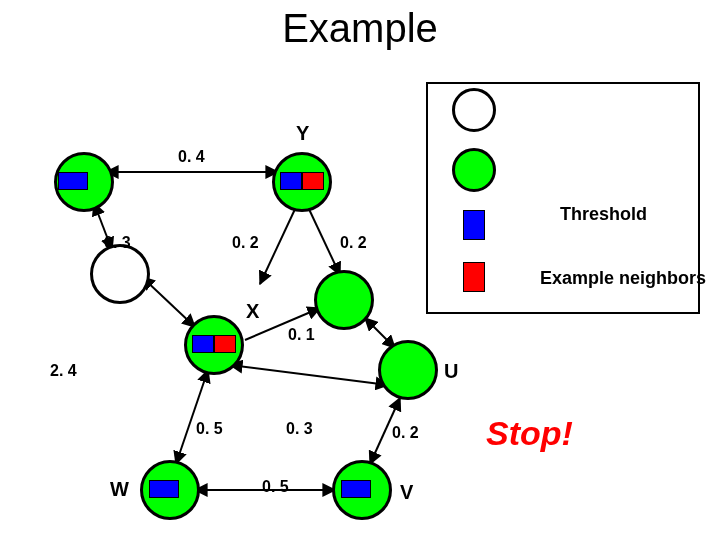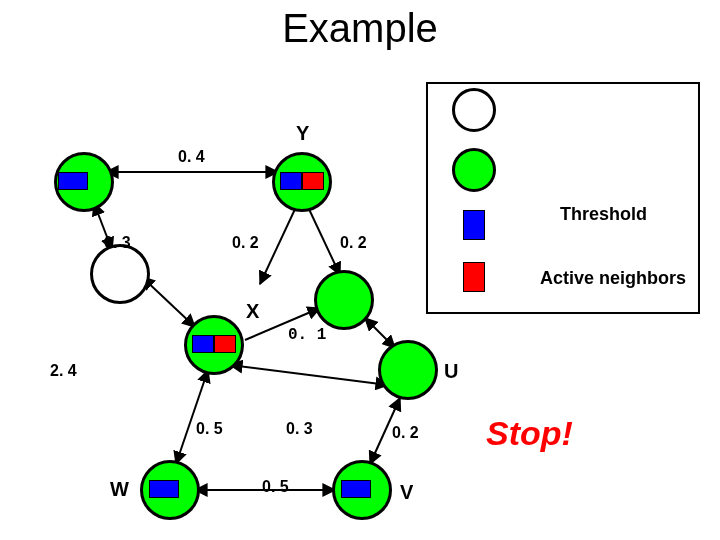--- a/index.html
+++ b/index.html
@@ -29,21 +29,21 @@
 
 <div class="stage">
   <div class="title">Example</div>
 
   <div class="legend-box"></div>
   <div class="leg-node" style="left:452px; top:88px;"></div>
   <div class="leg-node active" style="left:452px; top:148px;"></div>
   <div class="leg-swatch blue" style="left:463px; top:210px;"></div>
   <div class="leg-text" style="left:540px; top:204px;margin-left:20px;">Threshold</div>
   <div class="leg-swatch red" style="left:463px; top:262px;"></div>
-  <div class="leg-text" style="left:540px; top:268px;">Active neighbors</div>
+  <div class="leg-text" style="left:540px; top:268px;">Example neighbors</div>
 
   <svg class="net" viewBox="0 0 720 540">
     <defs>
       <marker id="arr" viewBox="0 0 10 10" refX="9" refY="5" markerWidth="7" markerHeight="7" orient="auto-start-reverse">
         <path d="M 0 0 L 10 5 L 0 10 z" fill="#000"></path>
       </marker>
     </defs>
 
     <g stroke="#000" stroke-width="2" fill="none">
       <line x1="106" y1="172" x2="278" y2="172" marker-start="url(#arr)" marker-end="url(#arr)"></line>
@@ -89,21 +89,21 @@
   <div class="bar blue" style="left:149px; top:480px; width:30px;"></div>
   <div class="lbl big" style="left:110px; top:478px;">W</div>
 
   <div class="node active" style="left:332px; top:460px;"></div>
   <div class="bar blue" style="left:341px; top:480px; width:30px;"></div>
   <div class="lbl big" style="left:400px; top:481px;">V</div>
 
   <div class="lbl" style="left:178px; top:148px;">0. 4</div>
   <div class="lbl" style="left:232px; top:234px;">0. 2</div>
   <div class="lbl" style="left:340px; top:234px;">0. 2</div>
-  <div class="lbl" style="left:288px; top:326px;font-family:Liberation Mono, monospace;">0. 1</div>
+  <div class="lbl" style="left:288px; top:326px;">0. 1</div>
   <div class="lbl" style="left:50px;  top:362px;">2. 4</div>
   <div class="lbl" style="left:196px; top:420px;">0. 5</div>
   <div class="lbl" style="left:286px; top:420px;">0. 3</div>
   <div class="lbl" style="left:392px; top:424px;">0. 2</div>
   <div class="lbl" style="left:262px; top:478px;">0. 5</div>
 
   <div class="stop" style="left:486px; top:414px;">Stop!</div>
 </div>
 
 </body></html>

